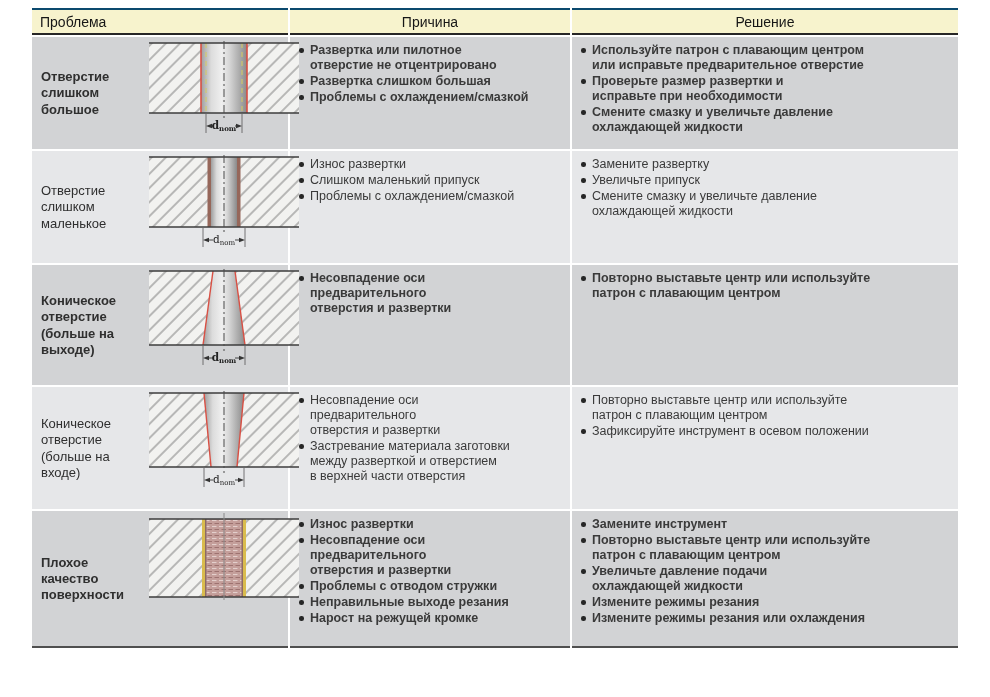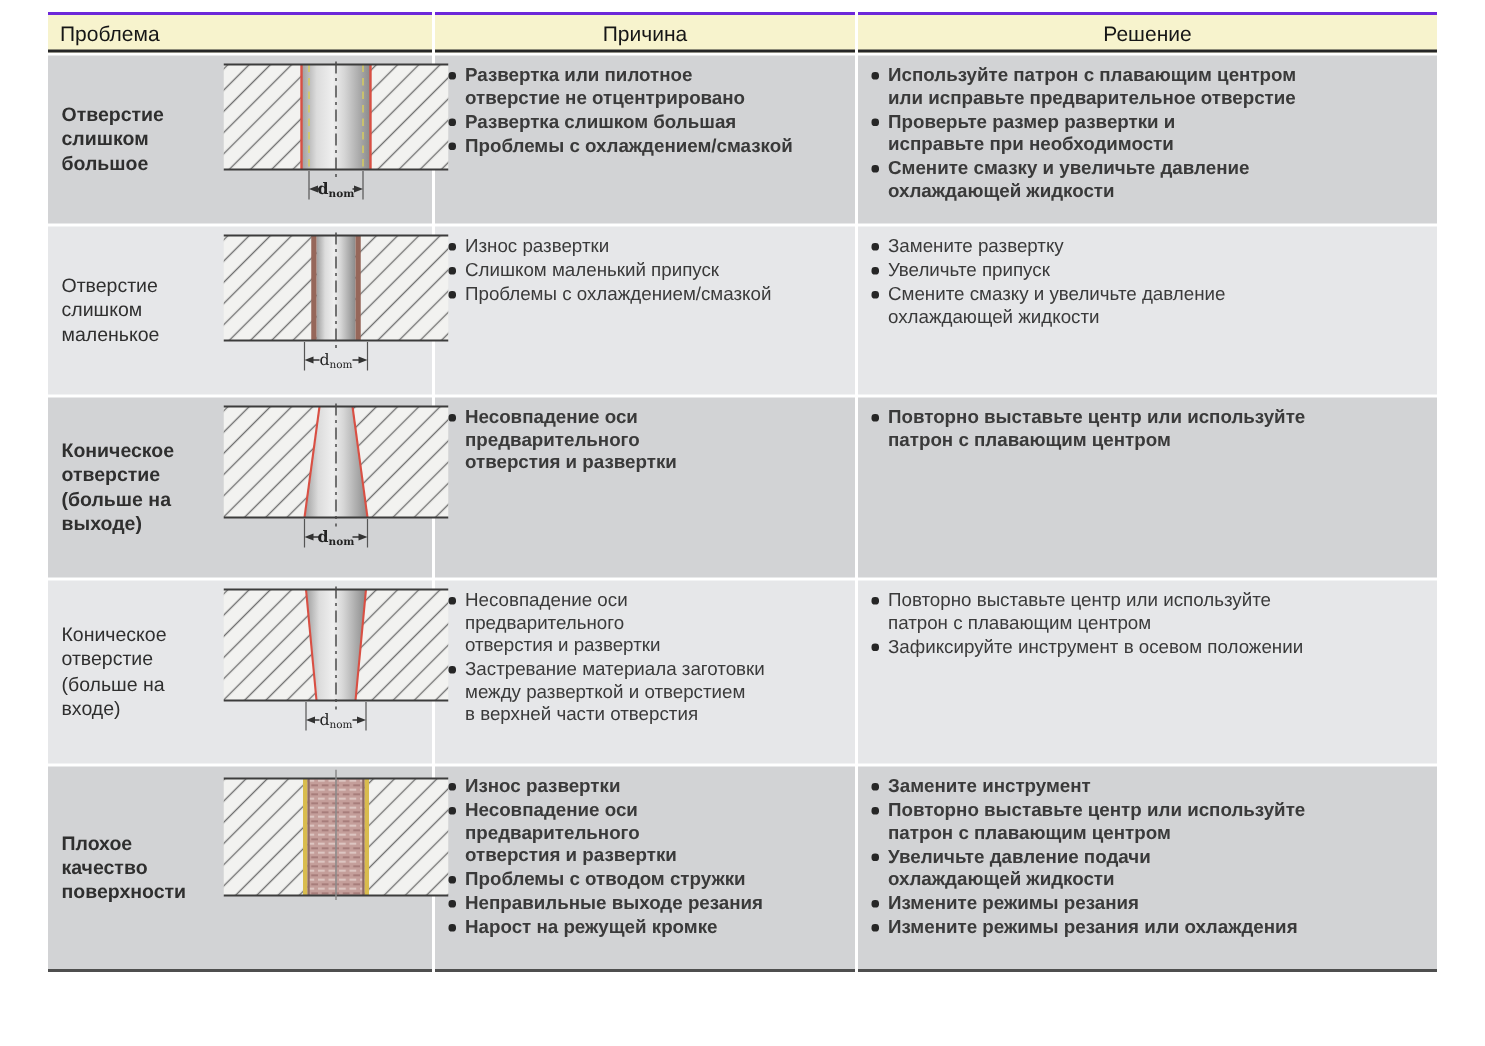--- a/index.html
+++ b/index.html
@@ -1,20 +1,20 @@
 <!DOCTYPE html>
 <html style="--header-bg: #f7f3cd; --row-dark: #d2d3d5; --row-light: #e6e7e9;"><head>
 <meta charset="utf-8">
 <style>
   html,body{margin:0;padding:0;background:#ffffff;font-family:"Liberation Sans",sans-serif;}
   .page{width:930px;margin:6px 28px 0 30px;}
   .title{font-size:16px;font-weight:bold;color:#101010;margin:6px 0 16px 0;letter-spacing:0.2px;}
   table.tt{width:100%;border-collapse:separate;border-spacing:2px;table-layout:fixed;}
   th{background:var(--header-bg,#f7f3cd);font-size:14px;font-weight:400;color:#161616;
-     border-top:2px solid #6d28d9;border-bottom:2px solid #262626;padding:3px 8px;height:17px;}
+     border-top:2px solid #0c4a6e;border-bottom:2px solid #262626;padding:3px 8px;height:17px;}
   th.h-problem{text-align:left;}
   th.h-cause,th.h-solution{text-align:center;}
   td{vertical-align:top;font-size:12.5px;color:#3a3a3a;padding:4px;}
   tr.odd td{background:var(--row-dark,#d2d3d5);font-weight:bold;}
   tr.even td{background:var(--row-light,#e6e7e9);}
   tr.last td{border-bottom:2px solid #4f4f4f;}
   tr.r0 td{height:102px;} tr.r1 td{height:102px;} tr.r2 td{height:110px;}
   tr.r3 td{height:112px;} tr.r4 td{height:125px;}
   td.prob{position:relative;}
   .problabel{position:absolute;left:9px;top:50%;transform:translateY(-50%);width:104px;

